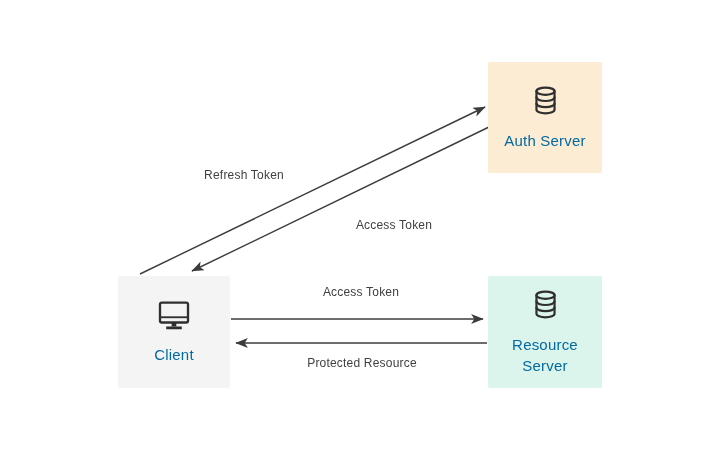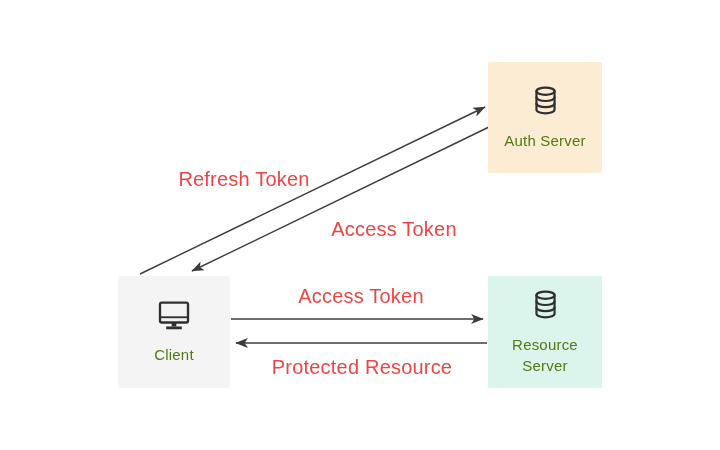--- a/index.html
+++ b/index.html
@@ -29,31 +29,31 @@
     justify-content: center;
     gap: 11px;
     border-radius: 2px;
   }
   .node-auth     { left: 488px; top: 62px;  width: 114px; height: 111px; }
   .node-client   { left: 118px; top: 276px; width: 112px; height: 112px; }
   .node-resource { left: 488px; top: 276px; width: 114px; height: 112px; }
   .node-icon { display: block; line-height: 0; }
   .node-label {
     font-size: 15px;
-    color: #4d7c0f;
+    color: #0369a1;
     text-align: center;
     line-height: 1.42;
     letter-spacing: 0.2px;
     max-width: 84px;
   }
   .edge-label {
     position: absolute;
     transform: translateX(-50%);
-    font-size: 20px;
-    color: #ef4444;
+    font-size: 12px;
+    color: #404040;
     letter-spacing: 0.2px;
     white-space: nowrap;
     text-align: right;
   }
   .lbl-refresh-token      { left: 244px; top: 168px; }
   .lbl-access-token-diag  { left: 394px; top: 218px; }
   .lbl-access-token-horiz { left: 361px; top: 285px; }
   .lbl-protected-resource { left: 362px; top: 356px; }
 </style>
 </head>

